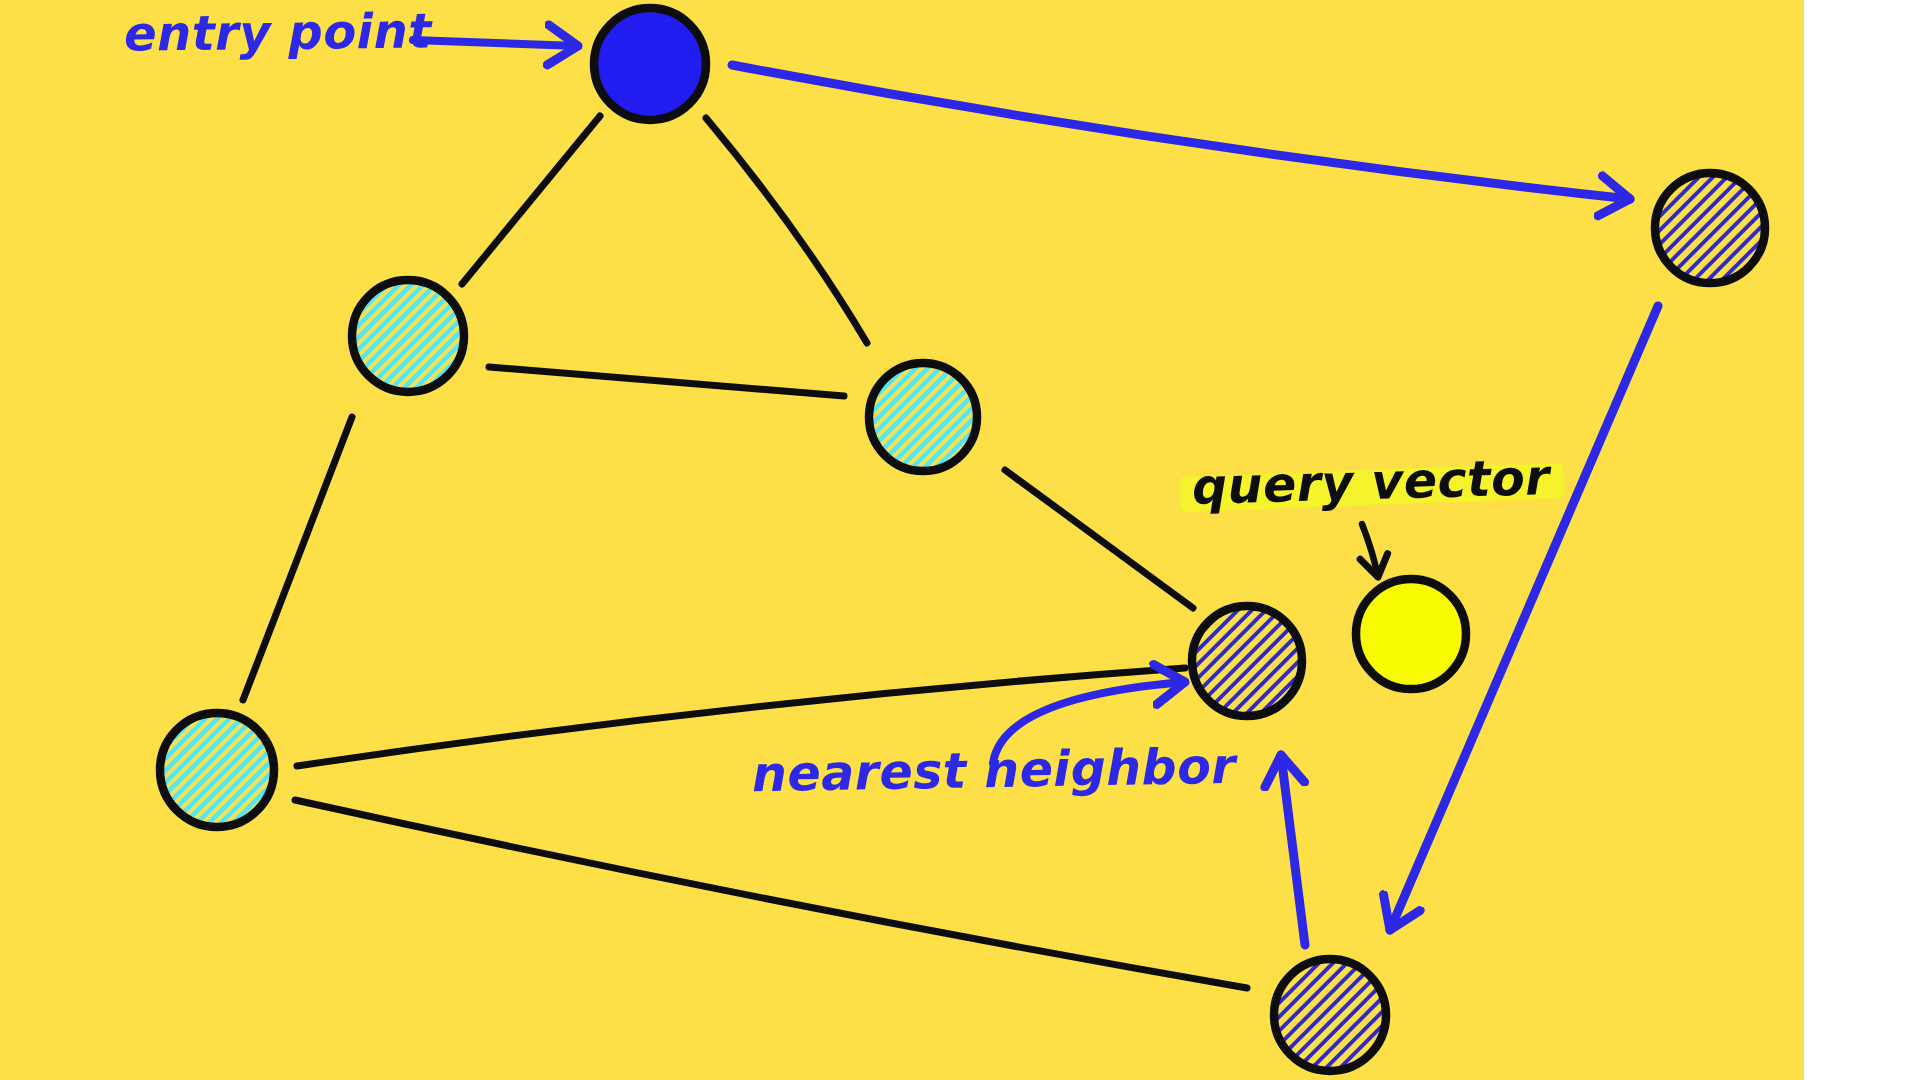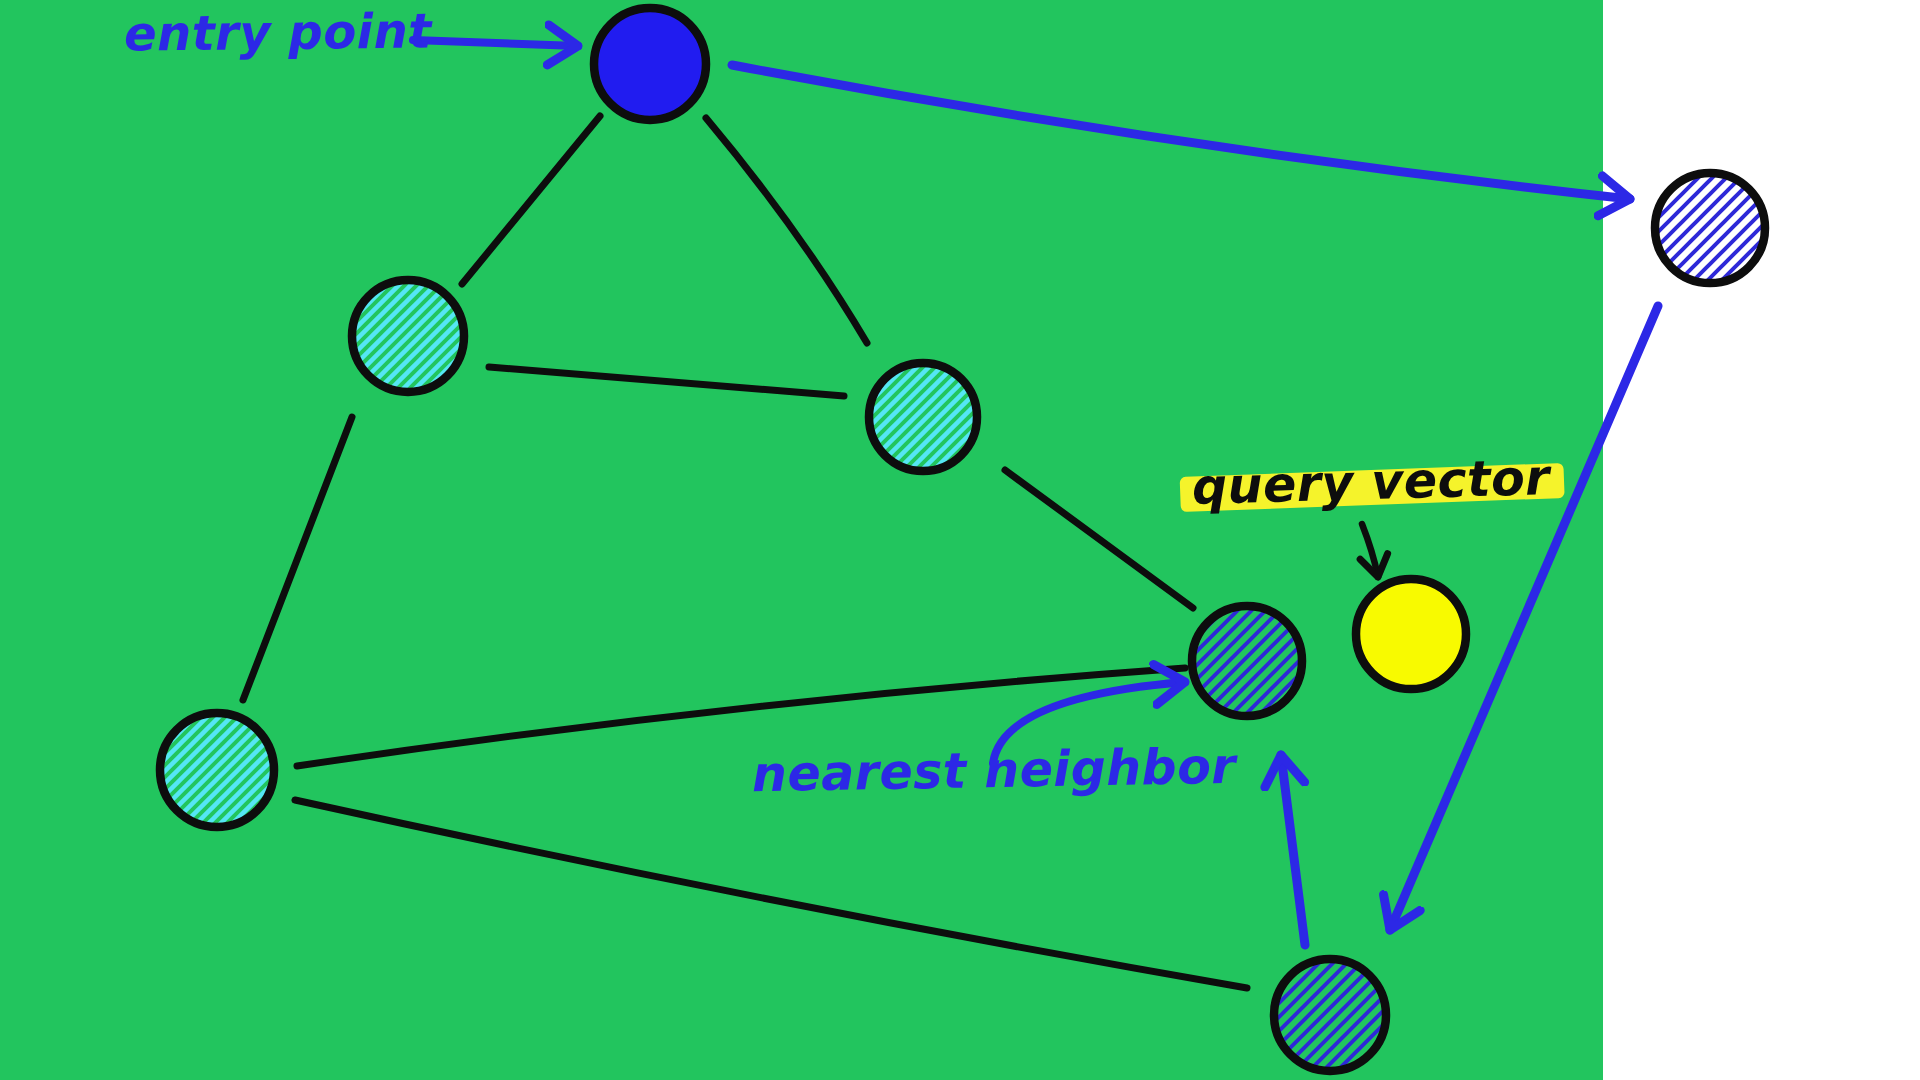--- a/index.html
+++ b/index.html
@@ -6,23 +6,23 @@
   html, body {
     margin: 0;
     padding: 0;
     background: #ffffff;
     width: 1920px;
     height: 1080px;
     overflow: hidden;
   }
   .canvas {
     position: relative;
-    width: 1603px;
+    width: 1804px;
     height: 1080px;
-    background: #22c55e;
+    background: #fde047;
     font-family: "DejaVu Sans", "Liberation Sans", sans-serif;
   }
   svg.diagram {
     position: absolute;
     left: 0; top: 0;
     width: 1920px;
     height: 1080px;
   }
   .hand-label {
     position: absolute;

